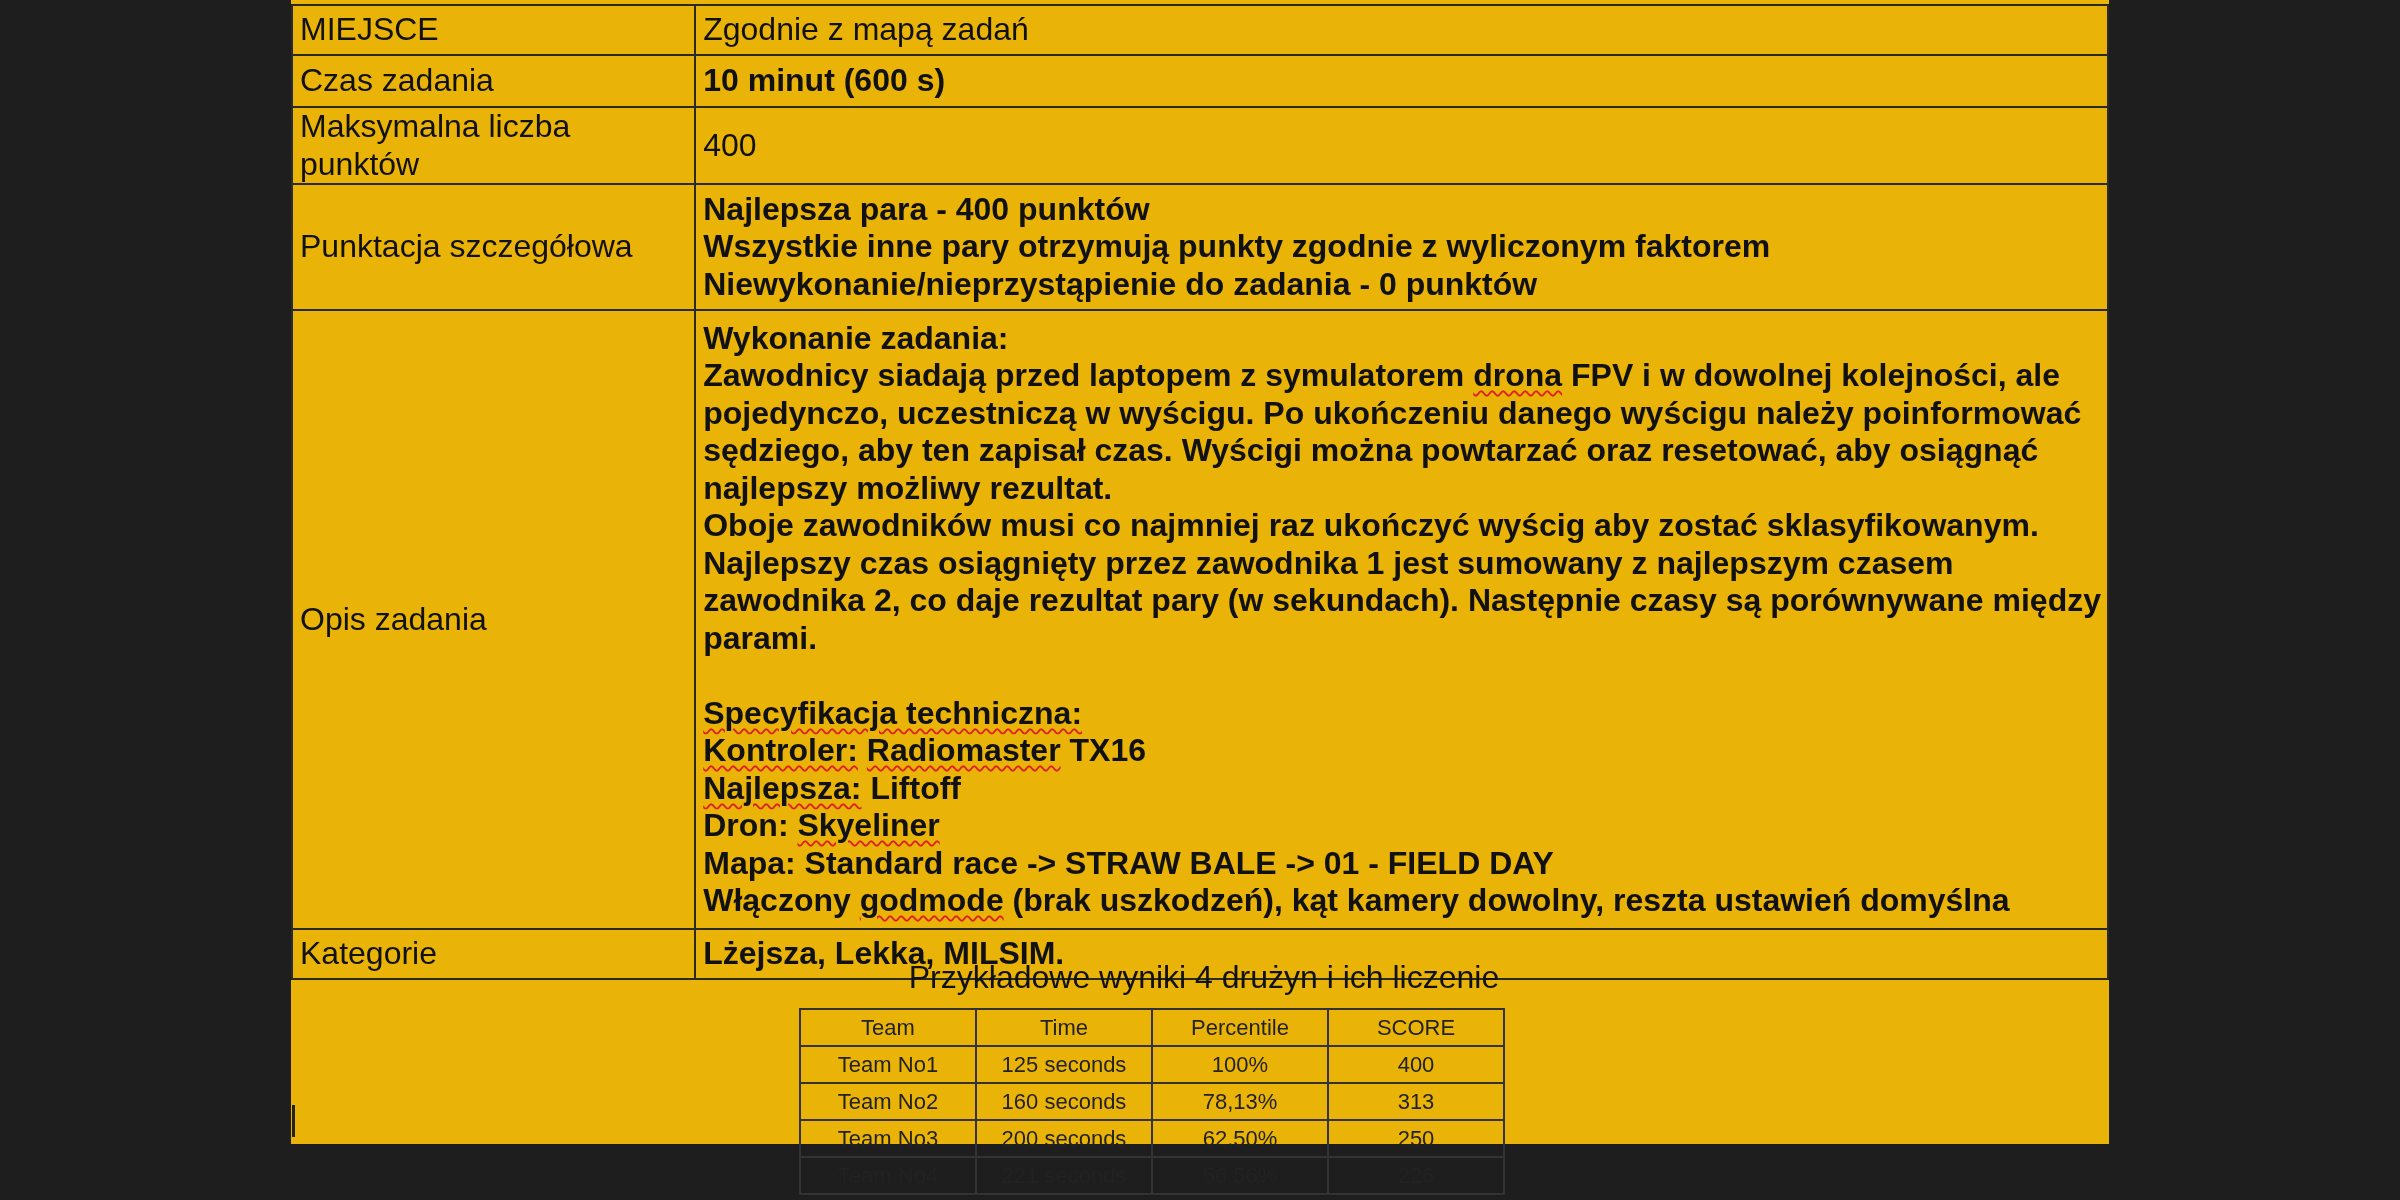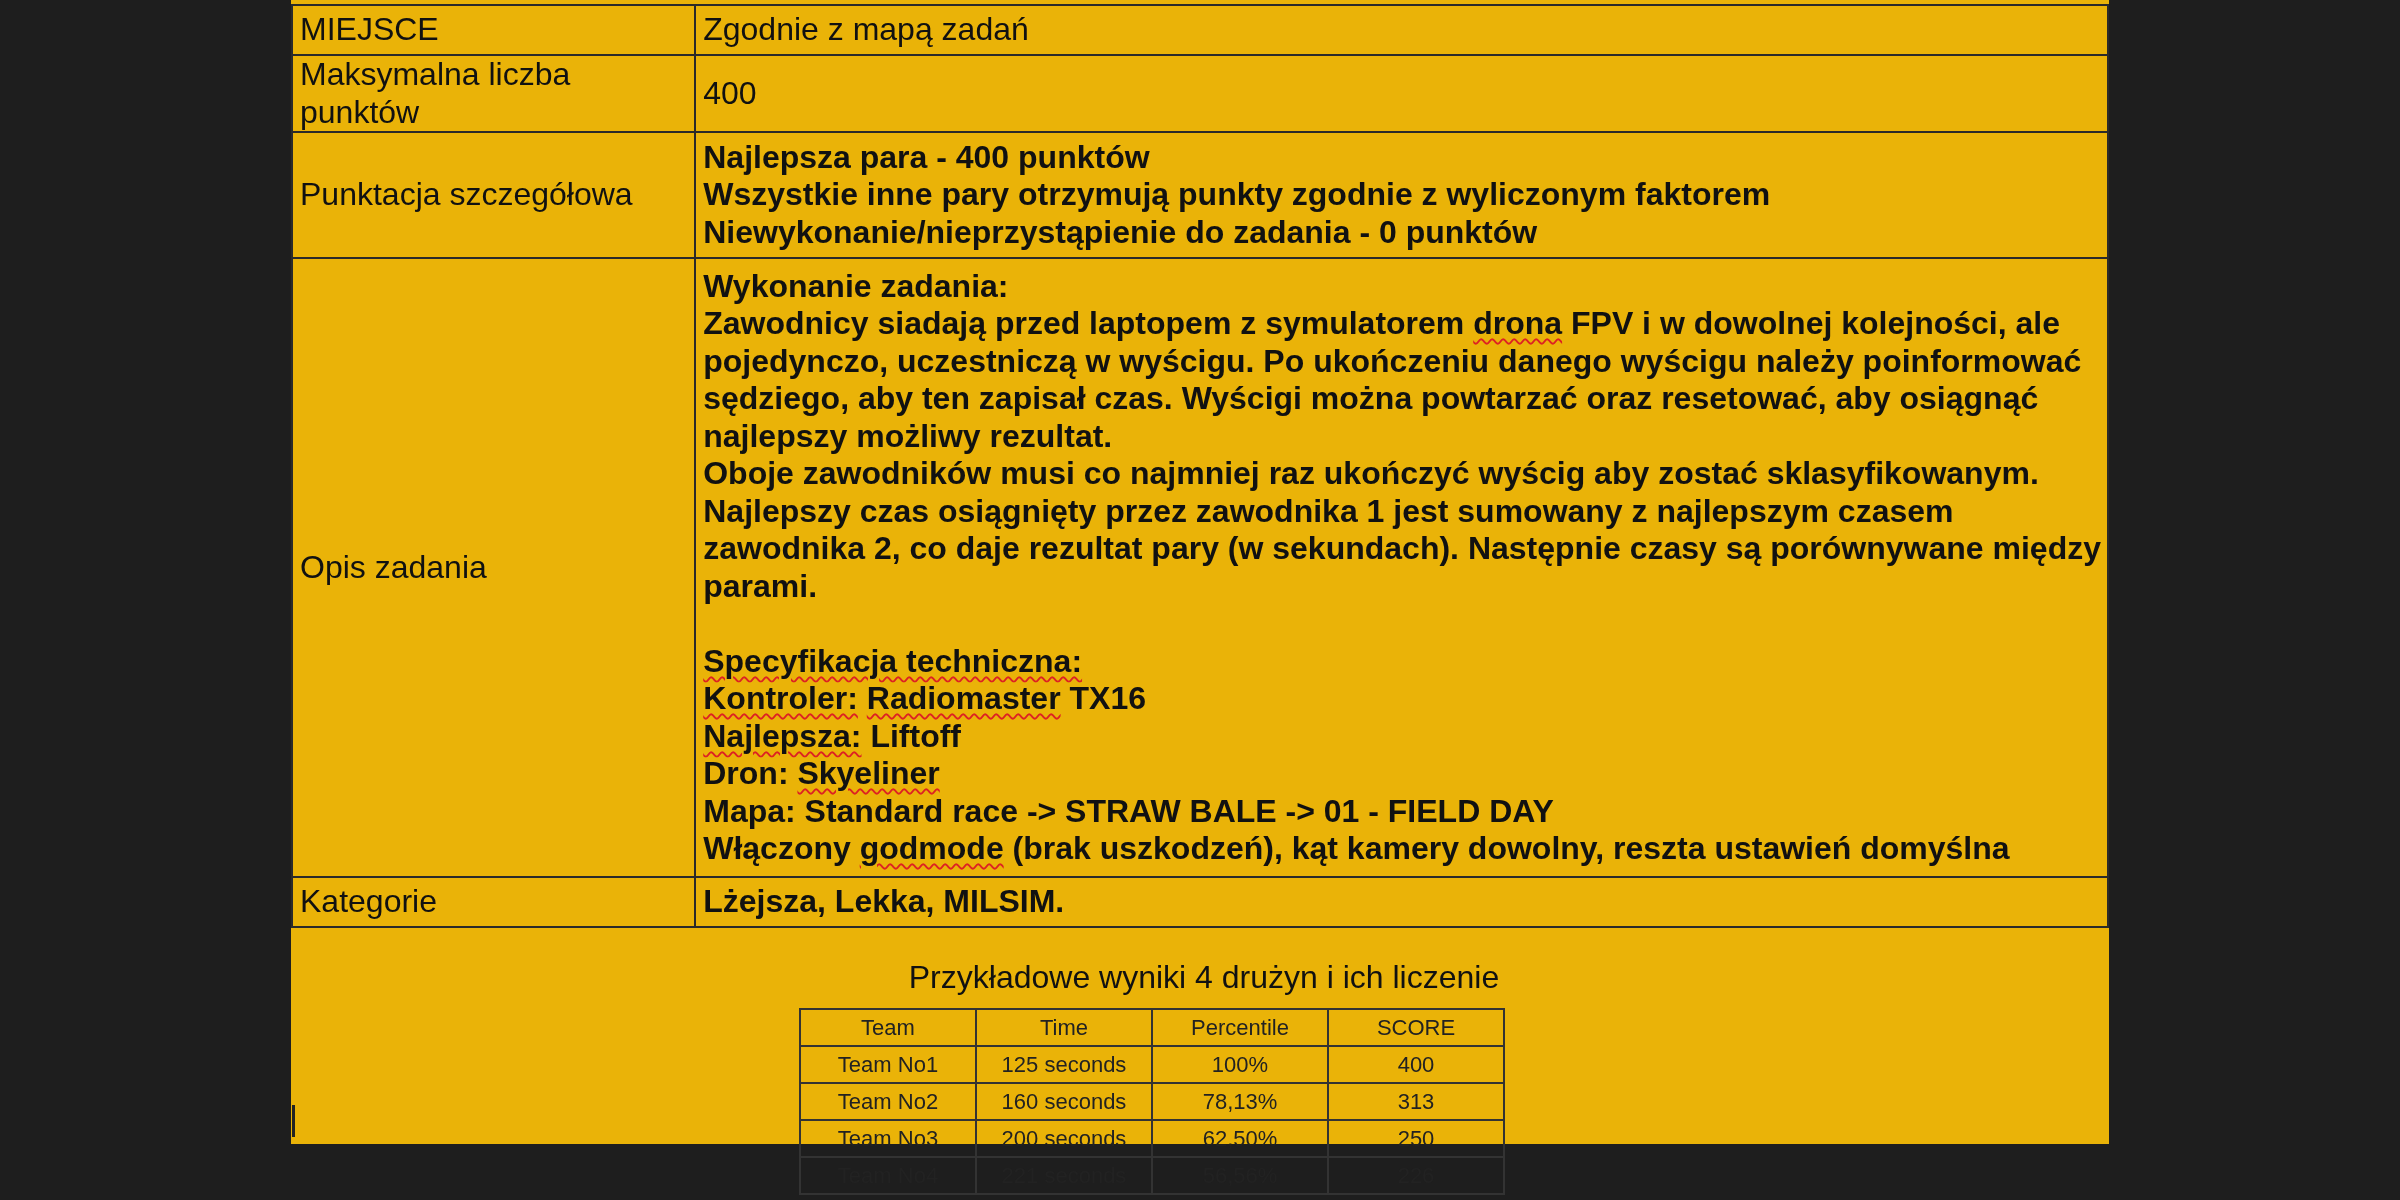--- a/index.html
+++ b/index.html
@@ -68,20 +68,24 @@
 </head>
 <body>
 
 <div class="page">
 
   <table class="main">
     <tbody>
         <tr class="row-miejsce">
       <td class="label">MIEJSCE</td>
       <td>Zgodnie z mapą zadań</td>
+    </tr>
+    <tr class="row-czas">
+      <td class="label">Czas zadania</td>
+      <td class="bold">10 minut (600 s)</td>
     </tr>
     <tr class="row-max">
       <td class="label">Maksymalna liczba punktów</td>
       <td>400</td>
     </tr>
     <tr class="row-punkt">
       <td class="label">Punktacja szczegółowa</td>
       <td>
         <span class="line">Najlepsza para - 400 punktów</span>
         <span class="line">Wszystkie inne pary otrzymują punkty zgodnie z wyliczonym faktorem</span>

